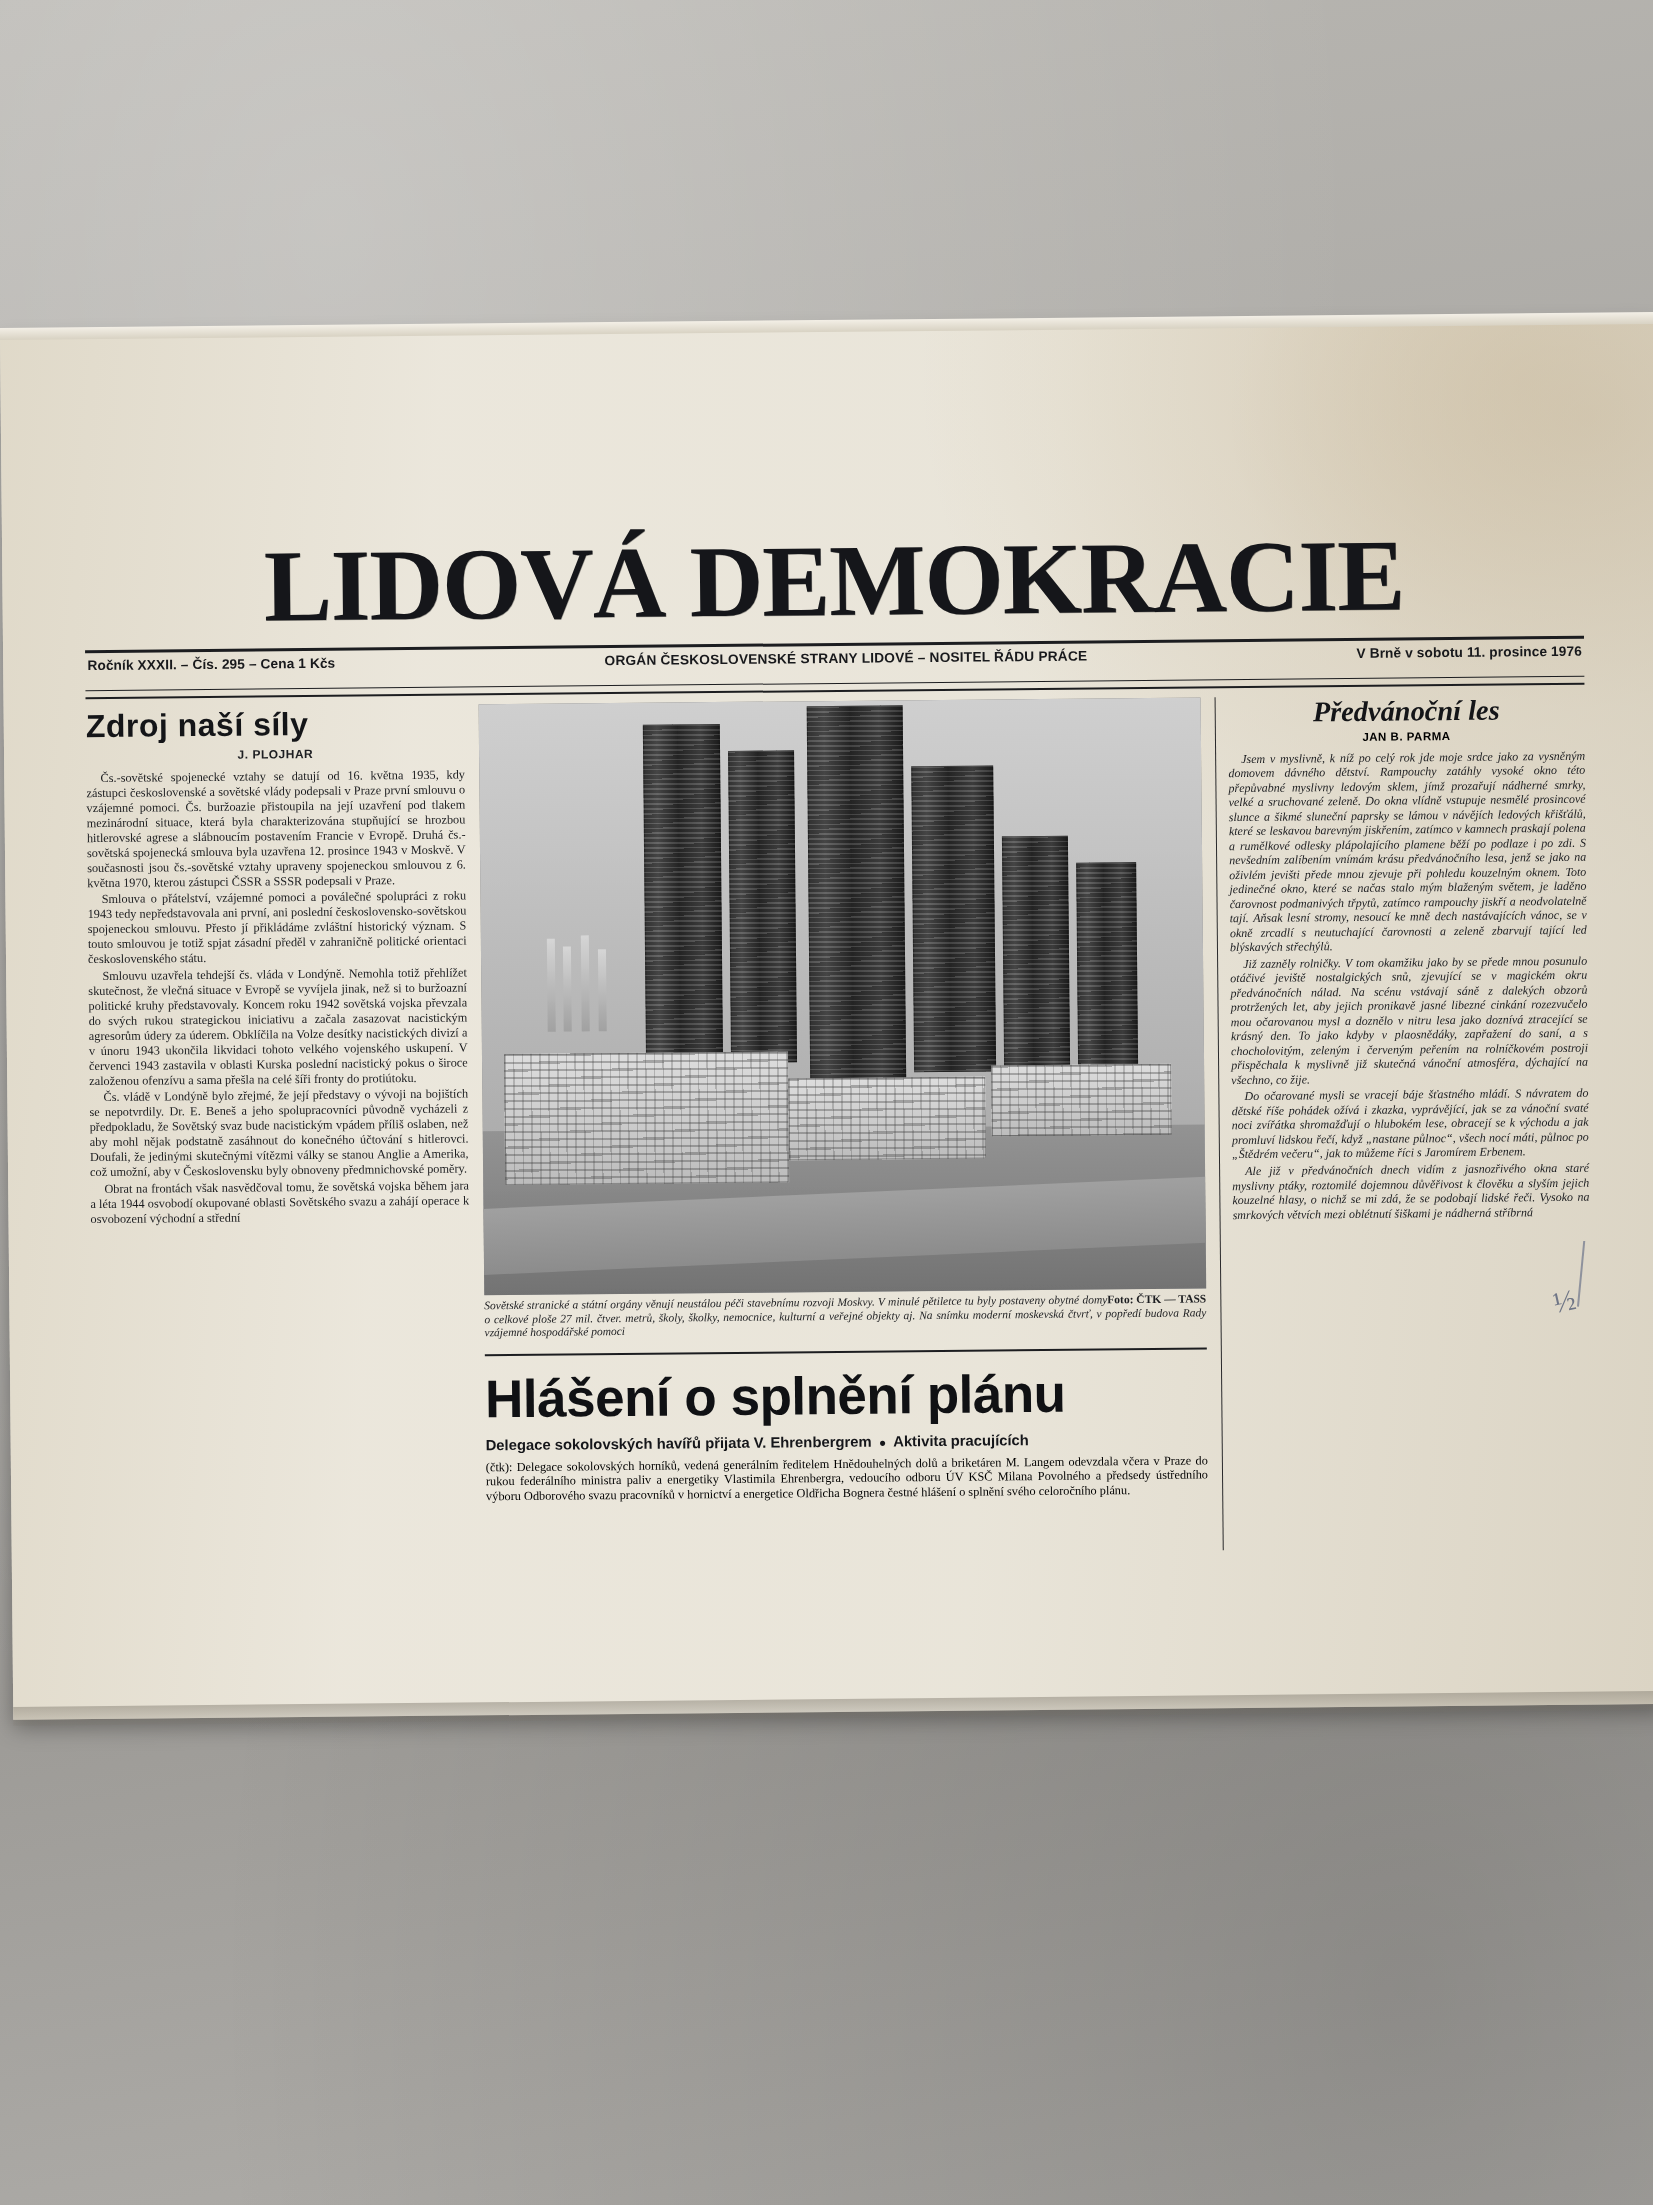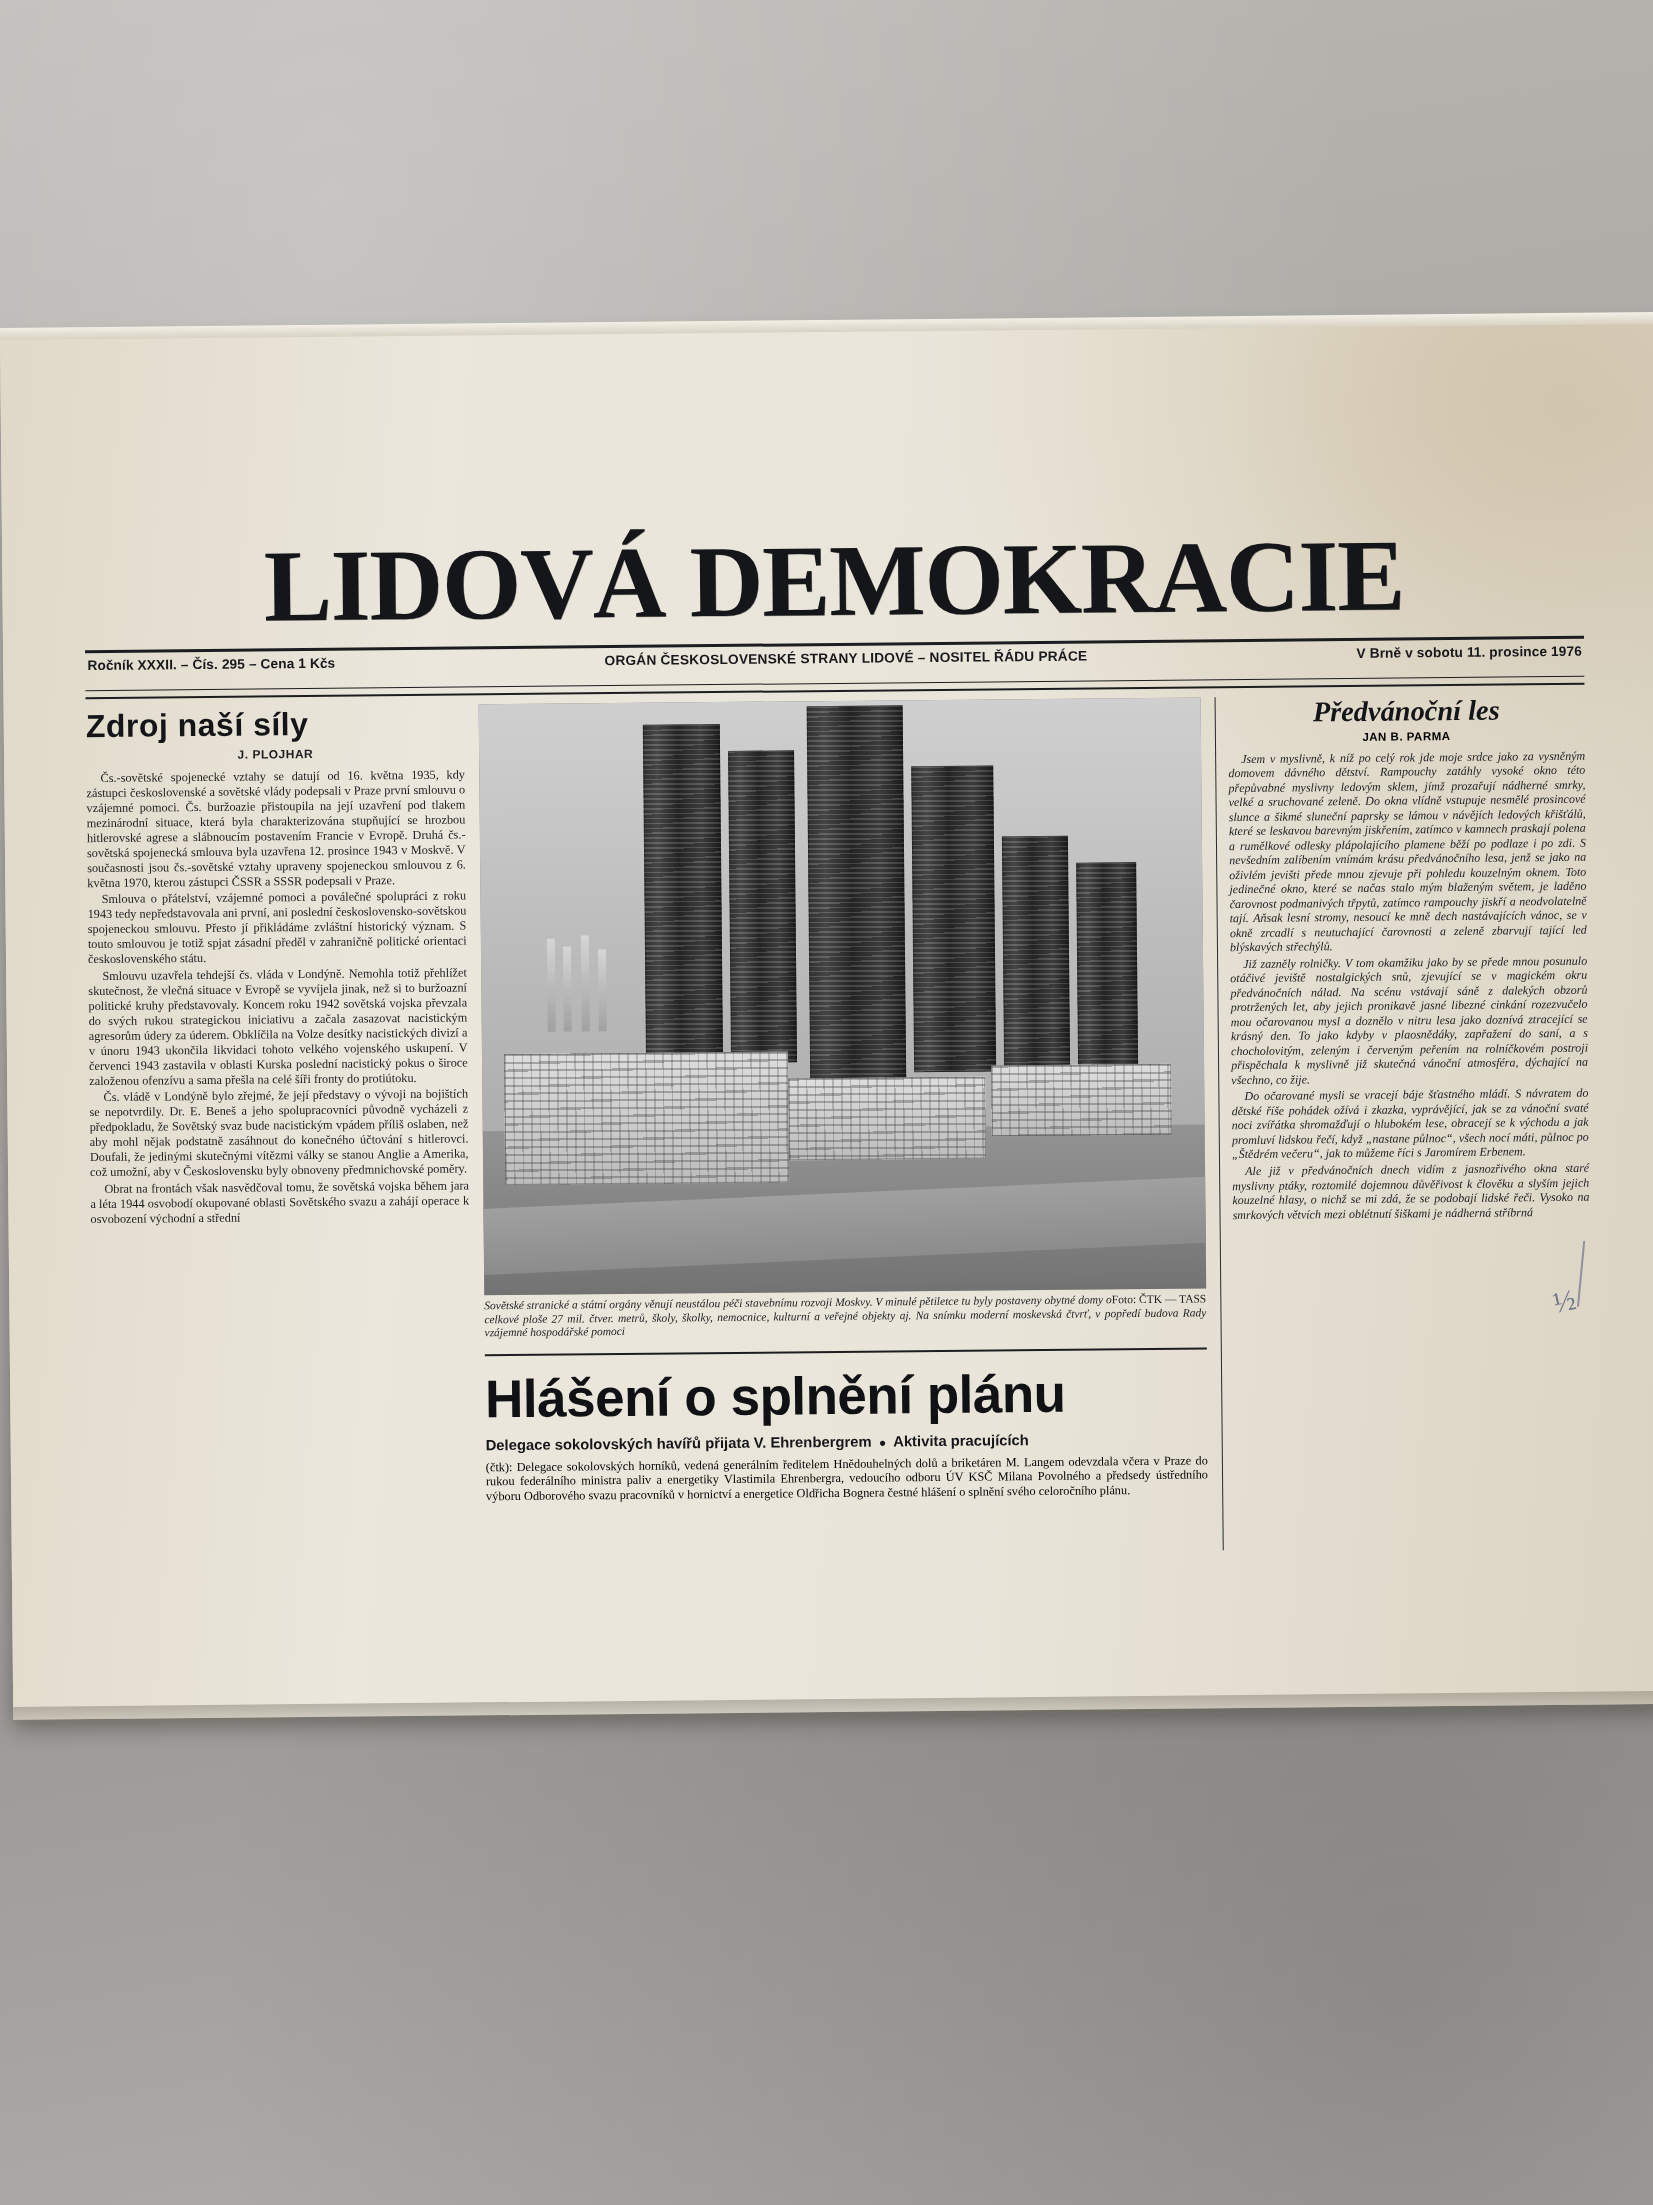--- a/index.html
+++ b/index.html
@@ -230,21 +230,21 @@
 
   .caption {
     font-family: "Liberation Serif", serif;
     font-style: italic;
     font-size: 11.5px;
     line-height: 13.7px;
     color: #1d1e21;
     margin-top: 4.4px;
     text-align: justify;
   }
-  .caption .credit { font-style: normal; float: right; font-weight: 400; }
+  .caption .credit { font-style: normal; float: right; font-weight: 700; }
 
   .banner-headline {
     font-family: "Liberation Sans", sans-serif;
     font-weight: 700;
     font-size: 53px;
     letter-spacing: -0.5px;
     color: #101114;
     margin: 14.2px 0 7.7px 0;
     border-top: 2.2px solid #1c1d20;
     padding-top: 12px;

